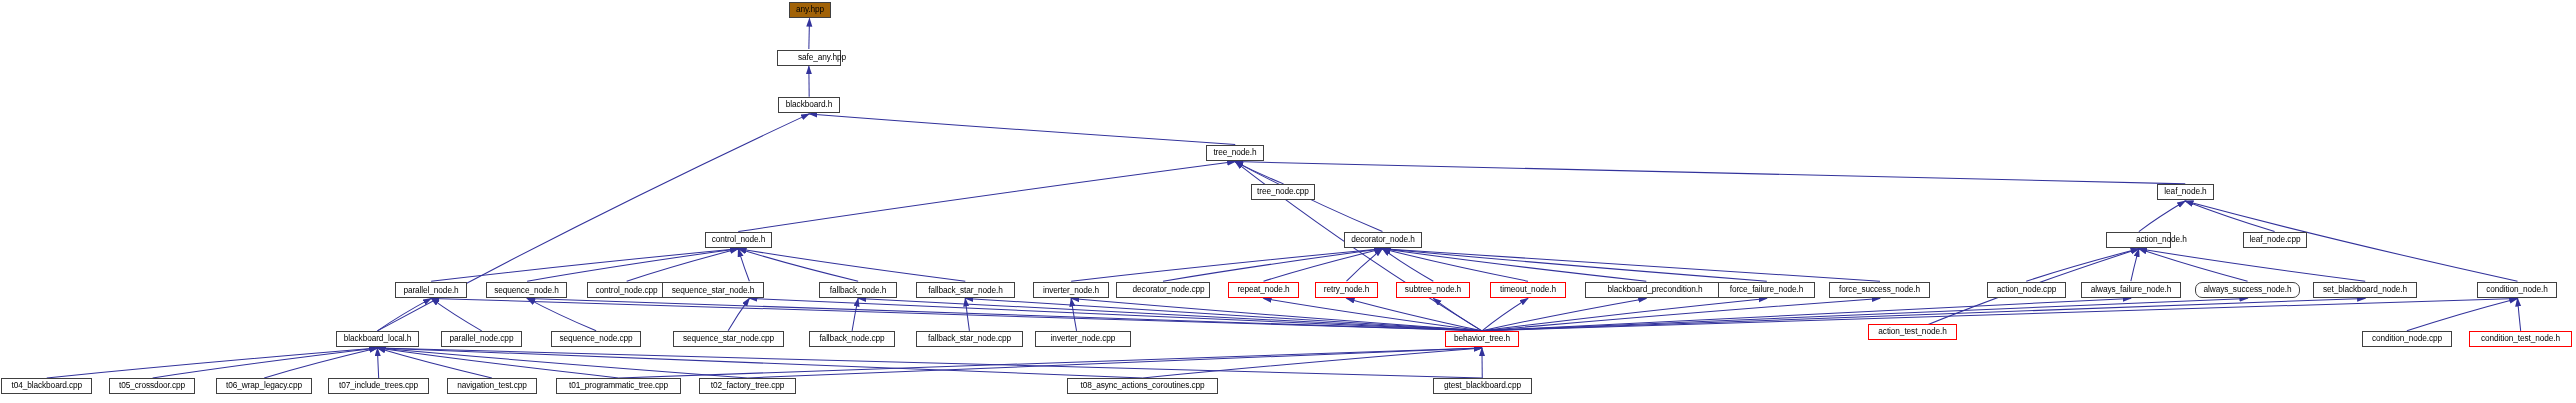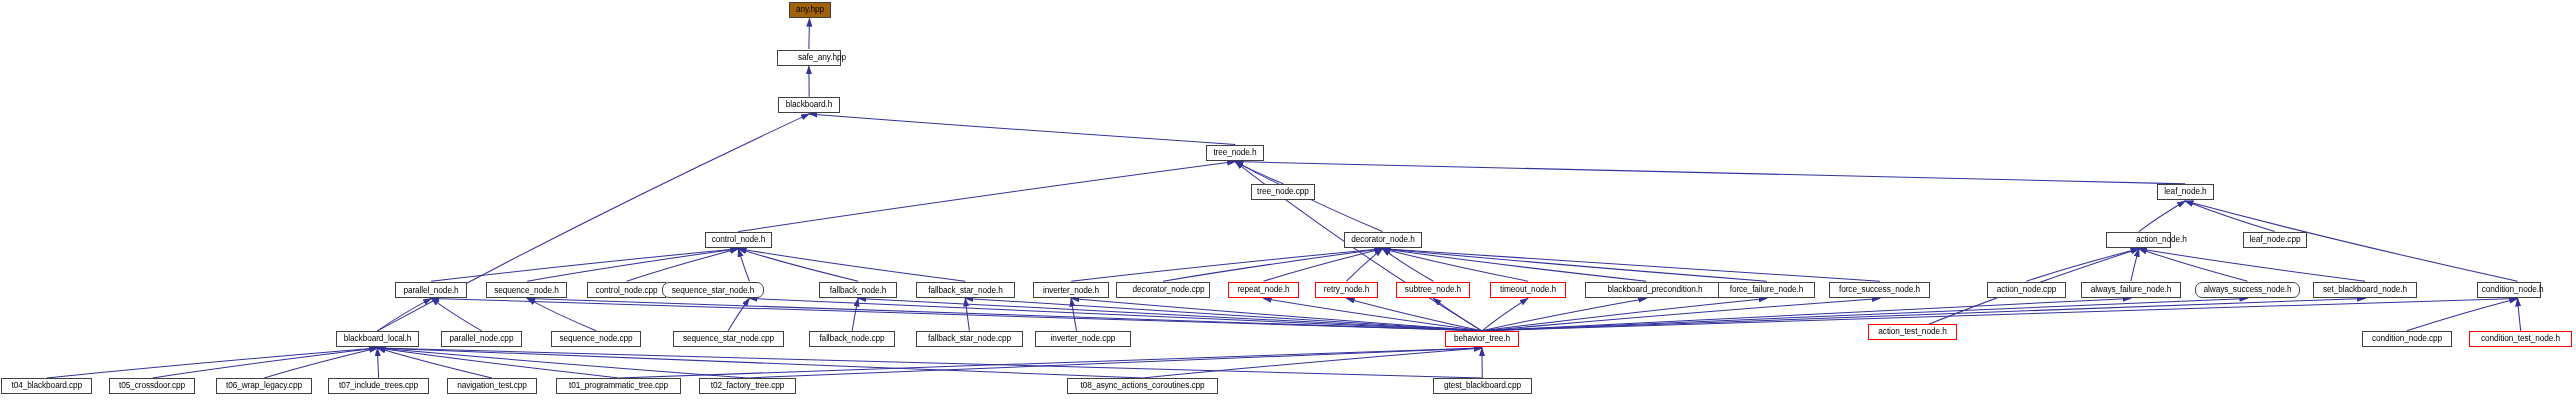--- a/index.html
+++ b/index.html
@@ -134,37 +134,37 @@
       <div class="node thick" style="left: 1206px; top: 145px; width: 58px;">tree_node.h</div>
       <div class="node thick" style="left: 1251px; top: 184px; width: 64px;">tree_node.cpp</div>
       <div class="node thick" style="left: 2157px; top: 184px; width: 57px;">leaf_node.h</div>
       <div class="node thick" style="left: 705px; top: 232px; width: 67px;">control_node.h</div>
       <div class="node thick" style="left: 1344px; top: 232px; width: 78px;">decorator_node.h</div>
       <div class="node thick" style="left: 2106px; top: 232px; width: 65px; padding-left: 29px;">action_node.h</div>
       <div class="node thick" style="left: 2243px; top: 232px; width: 64px;">leaf_node.cpp</div>
       <div class="node" style="left: 395px; top: 282px; width: 72px;">parallel_node.h</div>
       <div class="node" style="left: 486px; top: 282px; width: 81px;">sequence_node.h</div>
       <div class="node" style="left: 587px; top: 282px; width: 79px;">control_node.cpp</div>
-      <div class="node" style="left: 662px; top: 282px; width: 102px; border-radius: 7px;">sequence_star_node.h</div>
+      <div class="node" style="left: 662px; top: 282px; width: 102px;">sequence_star_node.h</div>
       <div class="node" style="left: 819px; top: 282px; width: 78px;">fallback_node.h</div>
       <div class="node" style="left: 916px; top: 282px; width: 99px;">fallback_star_node.h</div>
       <div class="node" style="left: 1033px; top: 282px; width: 76px;">inverter_node.h</div>
       <div class="node thick" style="left: 1116px; top: 282px; width: 94px; padding-left: 15px;">decorator_node.cpp</div>
       <div class="node red" style="left: 1228px; top: 282px; width: 71px;">repeat_node.h</div>
       <div class="node red" style="left: 1315px; top: 282px; width: 63px;">retry_node.h</div>
       <div class="node red" style="left: 1396px; top: 282px; width: 74px;">subtree_node.h</div>
       <div class="node red" style="left: 1490px; top: 282px; width: 76px;">timeout_node.h</div>
       <div class="node thick" style="left: 1585px; top: 282px; width: 140px;">blackboard_precondition.h</div>
       <div class="node thick" style="left: 1718px; top: 282px; width: 97px;">force_failure_node.h</div>
       <div class="node thick" style="left: 1829px; top: 282px; width: 101px;">force_success_node.h</div>
       <div class="node thick" style="left: 1987px; top: 282px; width: 79px;">action_node.cpp</div>
       <div class="node thick" style="left: 2081px; top: 282px; width: 100px;">always_failure_node.h</div>
       <div class="node thick" style="left: 2195px; top: 282px; width: 105px; border-radius: 7px;">always_success_node.h</div>
       <div class="node thick" style="left: 2313px; top: 282px; width: 104px;">set_blackboard_node.h</div>
-      <div class="node thick" style="left: 2477px; top: 282px; width: 64px;">condition_node.h</div>
+      <div class="node thick" style="left: 2477px; top: 282px; width: 80px;">condition_node.h</div>
       <div class="node thick" style="left: 336px; top: 331px; width: 83px;">blackboard_local.h</div>
       <div class="node thick" style="left: 441px; top: 331px; width: 81px;">parallel_node.cpp</div>
       <div class="node thick" style="left: 551px; top: 331px; width: 90px;">sequence_node.cpp</div>
       <div class="node thick" style="left: 673px; top: 331px; width: 111px;">sequence_star_node.cpp</div>
       <div class="node thick" style="left: 809px; top: 331px; width: 86px;">fallback_node.cpp</div>
       <div class="node thick" style="left: 916px; top: 331px; width: 107px;">fallback_star_node.cpp</div>
       <div class="node thick" style="left: 1035px; top: 331px; width: 96px;">inverter_node.cpp</div>
       <div class="node red" style="left: 1445px; top: 331px; width: 74px;">behavior_tree.h</div>
       <div class="node red" style="left: 1868px; top: 324px; width: 89px; text-align: center;">action_test_node.h</div>
       <div class="node thick" style="left: 2362px; top: 331px; width: 90px;">condition_node.cpp</div>

